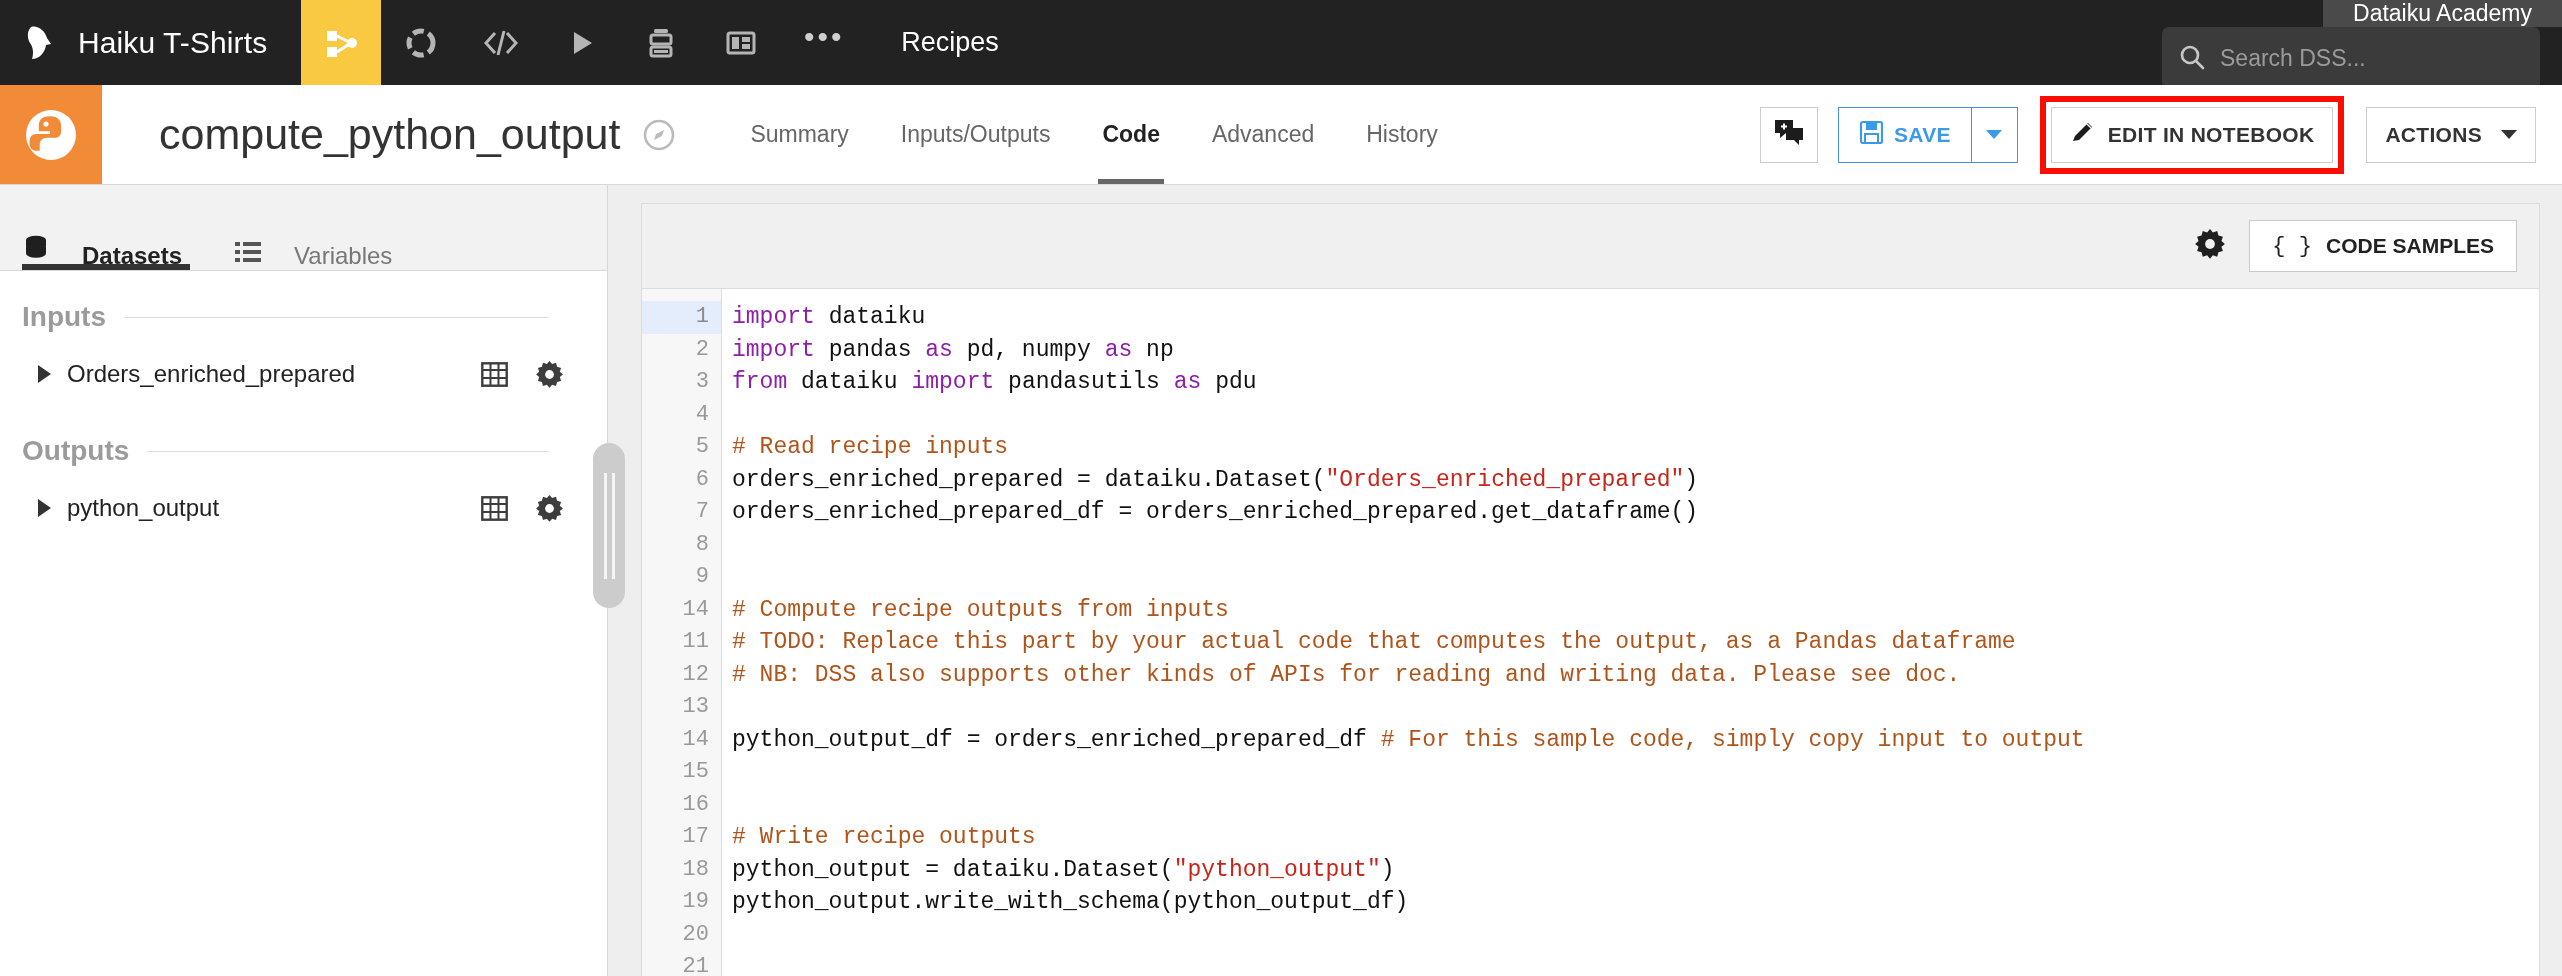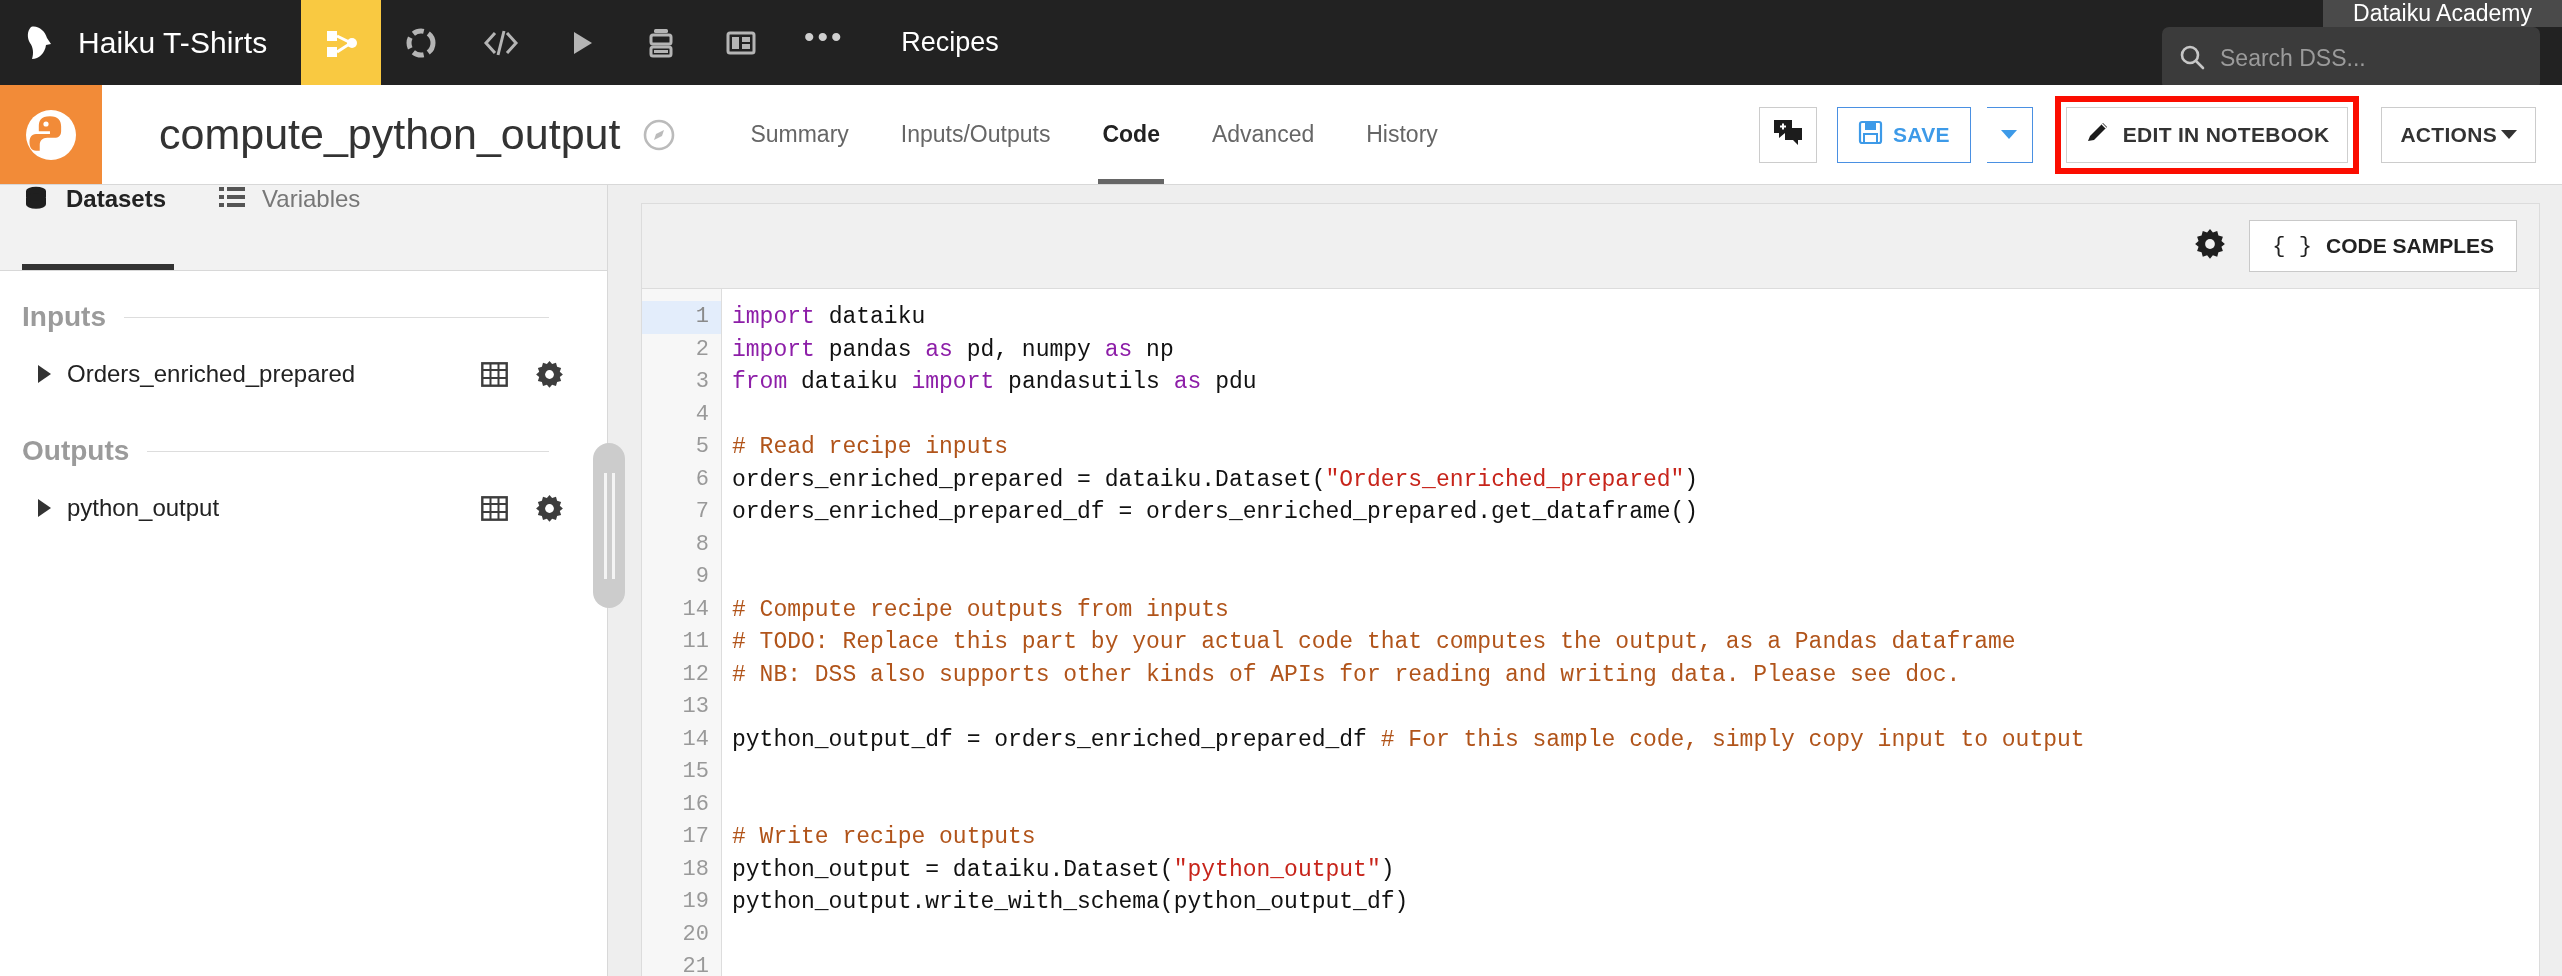--- a/index.html
+++ b/index.html
@@ -176,32 +176,32 @@
     padding: 0 20px;
     gap: 10px;
   }
   .btn-save-caret {
     border-color: #4a90e2;
     border-left: none;
     width: 46px;
     color: #3d9ae8;
     font-size: 15px;
   }
-  .save-group { display: flex; margin-left: 20px; gap: 16px; }
+  .save-group { display: flex; margin-left: 20px; }
   .notebook-highlight {
     border: 6px solid #fb0d00;
     padding: 5px;
     margin-left: 22px;
     display: flex;
   }
   .btn-notebook { padding: 0 18px; gap: 12px; border-color: #cfcfcf; }
   .btn-actions {
     margin-left: 22px;
     padding: 0 18px;
-    gap: 4px;
+    gap: 19px;
   }
   .caret-down {
     width: 0; height: 0;
     border-left: 8px solid transparent;
     border-right: 8px solid transparent;
     border-top: 9px solid currentColor;
   }
 
   
   .body-area {
@@ -221,22 +221,22 @@
     position: relative;
   }
   .side-tabs {
     height: 86px;
     background: #f2f2f2;
     display: flex;
     align-items: stretch;
     border-bottom: 1px solid #d8d8d8;
   }
   .side-tab {
-    display: flex; align-items: flex-start;
-    gap: 16px;
+    display: flex; align-items: flex-end;
+    gap: 32px;
     padding: 0 26px;
     font-size: 24px;
     color: #777777;
     cursor: pointer;
     position: relative;
   }
   .side-tab:first-child { padding-left: 22px; }
   .side-tab.active { color: #222222; font-weight: bold; }
   .side-tab.active::after {
     content: "";

